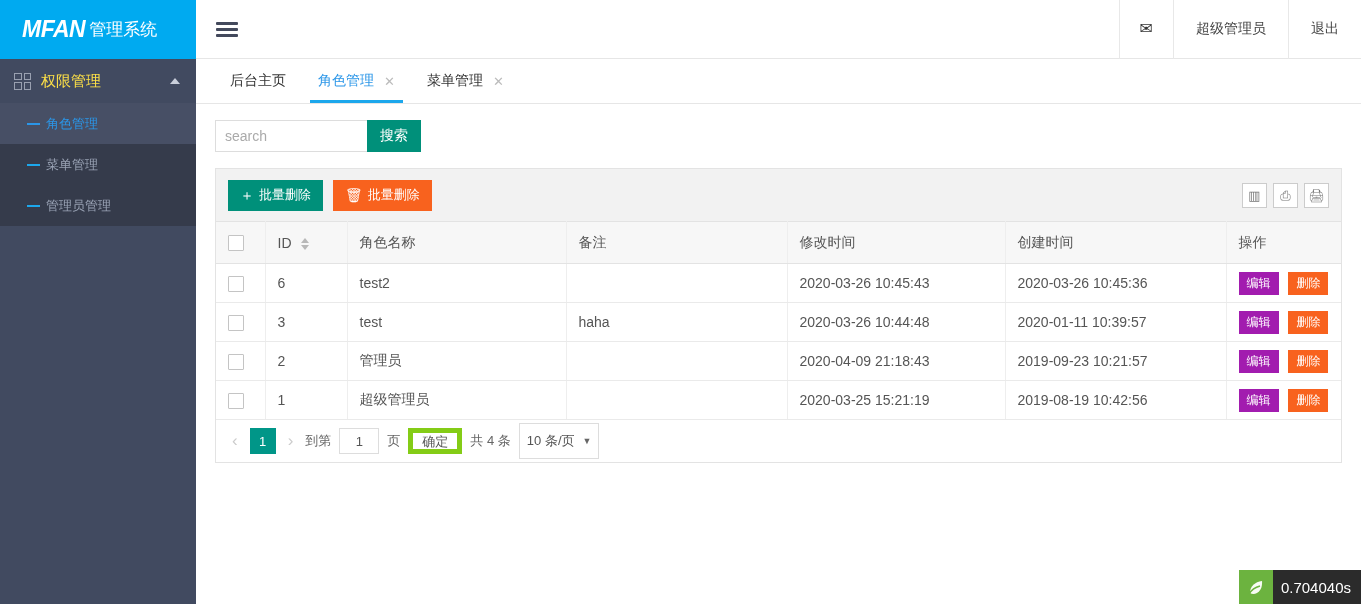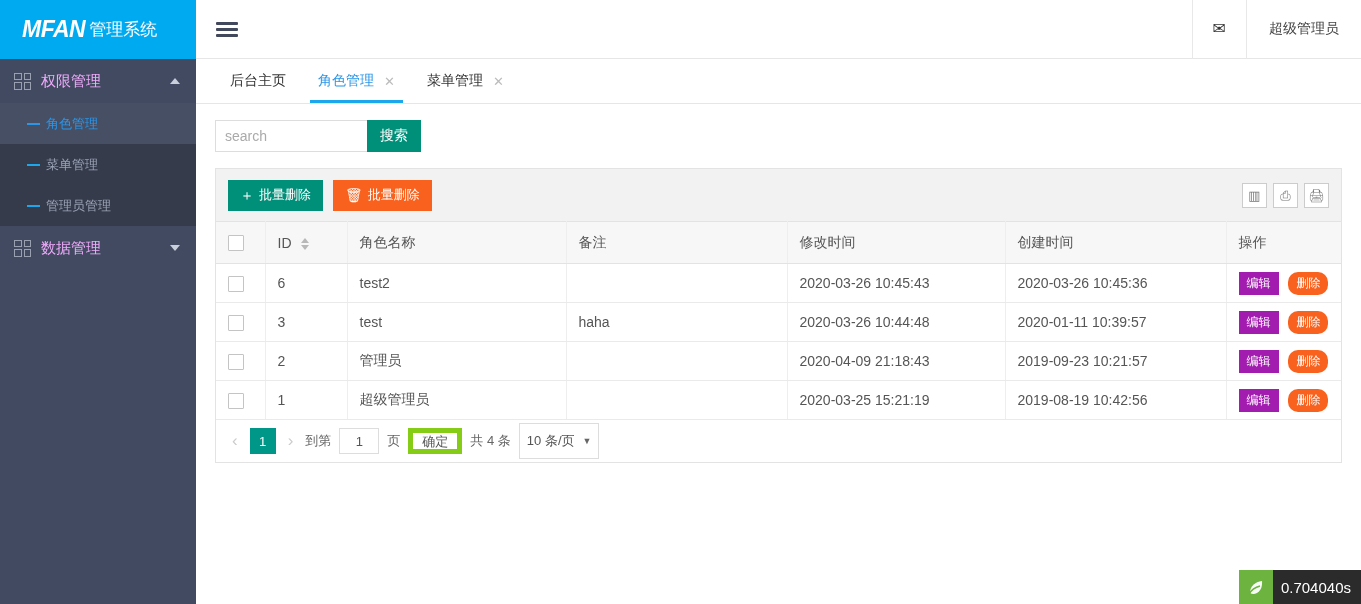--- a/index.html
+++ b/index.html
@@ -27,21 +27,21 @@
   }
   .logo-mark {
     font-size: 23px; font-weight: bold; font-style: italic;
     letter-spacing: -0.5px; margin-right: 4px;
   }
   .logo-sub { font-size: 17px; }
 
   .menu { flex: 1; }
   .menu-parent {
     height: 44px; display: flex; align-items: center;
-    padding: 0 16px 0 14px; color: #f0abfc; font-size: 15px;
+    padding: 0 16px 0 14px; color: #fde047; font-size: 15px;
     cursor: pointer; position: relative;
   }
   .grid-icon {
     width: 17px; height: 17px; margin-right: 10px;
     display: grid; grid-template-columns: 1fr 1fr; grid-template-rows: 1fr 1fr;
     gap: 2px; flex: none;
   }
   .grid-icon i { border: 1.5px solid #99a0b0; display: block; }
   .caret { margin-left: auto; width: 0; height: 0; }
   .caret.up { border-left: 5px solid transparent; border-right: 5px solid transparent; border-bottom: 6px solid #c9cfdb; }
@@ -151,21 +151,21 @@
   .sortbox { display: inline-flex; flex-direction: column; margin-left: 6px; vertical-align: middle; gap: 2px; }
   .sortbox i { width: 0; height: 0; display: block; }
   .sortbox i.up { border-left: 4px solid transparent; border-right: 4px solid transparent; border-bottom: 5px solid #b8b8b8; }
   .sortbox i.dn { border-left: 4px solid transparent; border-right: 4px solid transparent; border-top: 5px solid #b8b8b8; }
   .act-btn {
     height: 23px; border: none; color: #fff; font-size: 12px;
     padding: 0 8px; margin-right: 6px; cursor: pointer;
     font-family: "Liberation Sans", sans-serif;
   }
   .act-edit { background: #a21caf; }
-  .act-del { background: #f8621e; border-radius: 10px; }
+  .act-del { background: #f8621e; }
 
   .pager {
     height: 42px; display: flex; align-items: center; padding: 0 12px;
     font-size: 13px; color: #666; gap: 8px;
   }
   .pg-arrow { color: #ccc; font-size: 17px; cursor: pointer; padding: 0 4px; }
   .pg-num {
     min-width: 26px; height: 26px; background: #009688; color: #fff;
     display: inline-flex; align-items: center; justify-content: center;
     font-size: 13px; cursor: pointer;
@@ -228,47 +228,38 @@
         <div class="sub-item">
           <span class="dash"></span>
           <span>菜单管理</span>
         </div>
         <div class="sub-item">
           <span class="dash"></span>
           <span>管理员管理</span>
         </div>
       </div>
 
-      <div class="menu-parent">
-        <span class="grid-icon">
-            <i></i>
-            <i></i>
-            <i></i>
-            <i></i>
-          </span>
-        <span>数据管理</span>
-        <span class="caret down"></span>
-      </div>
 
     </div>
   </div>
 
   <div class="main">
 
     <div class="topbar">
       <div class="hamburger">
           <i></i>
           <i></i>
           <i></i>
         </div>
       <div class="top-right">
         <div class="top-cell mail">
           <span class="env">✉</span>
         </div>
         <div class="top-cell">超级管理员</div>
+        <div class="top-cell">退出</div>
       </div>
     </div>
 
     <div class="tabbar">
       <div class="tab">
         <span>后台主页</span>
       </div>
       <div class="tab active">
         <span>角色管理</span>
         <span class="x">✕</span>

